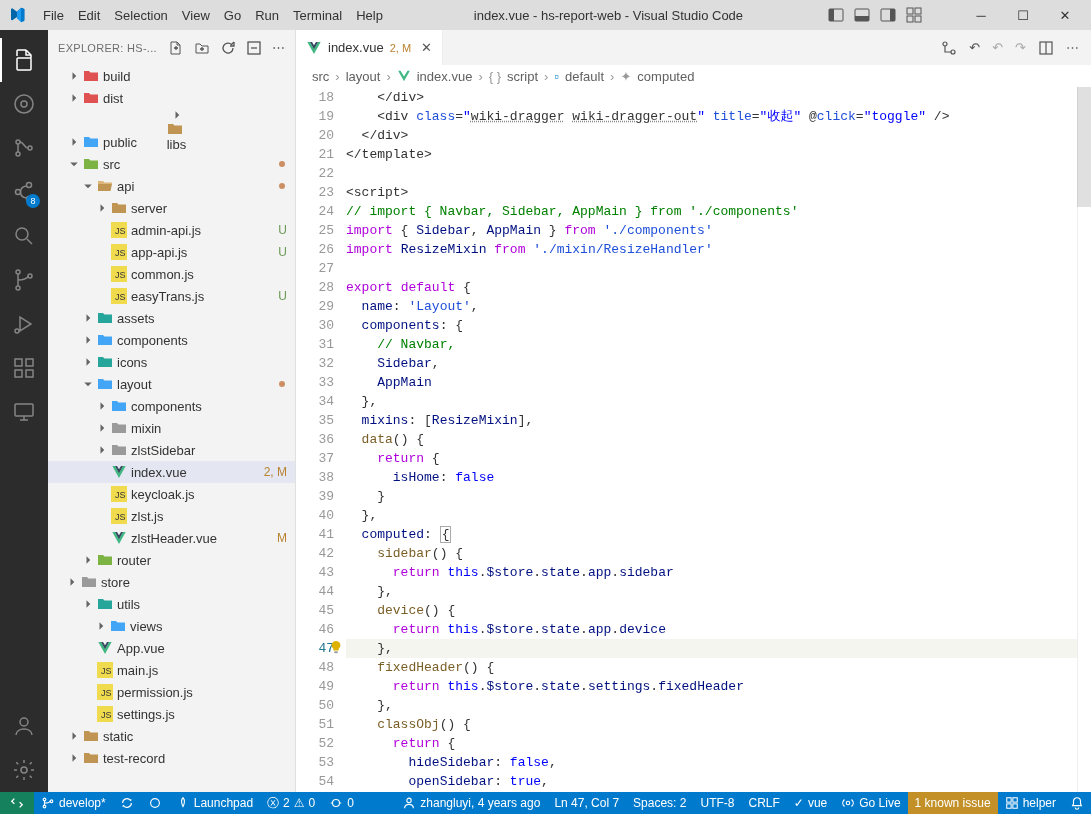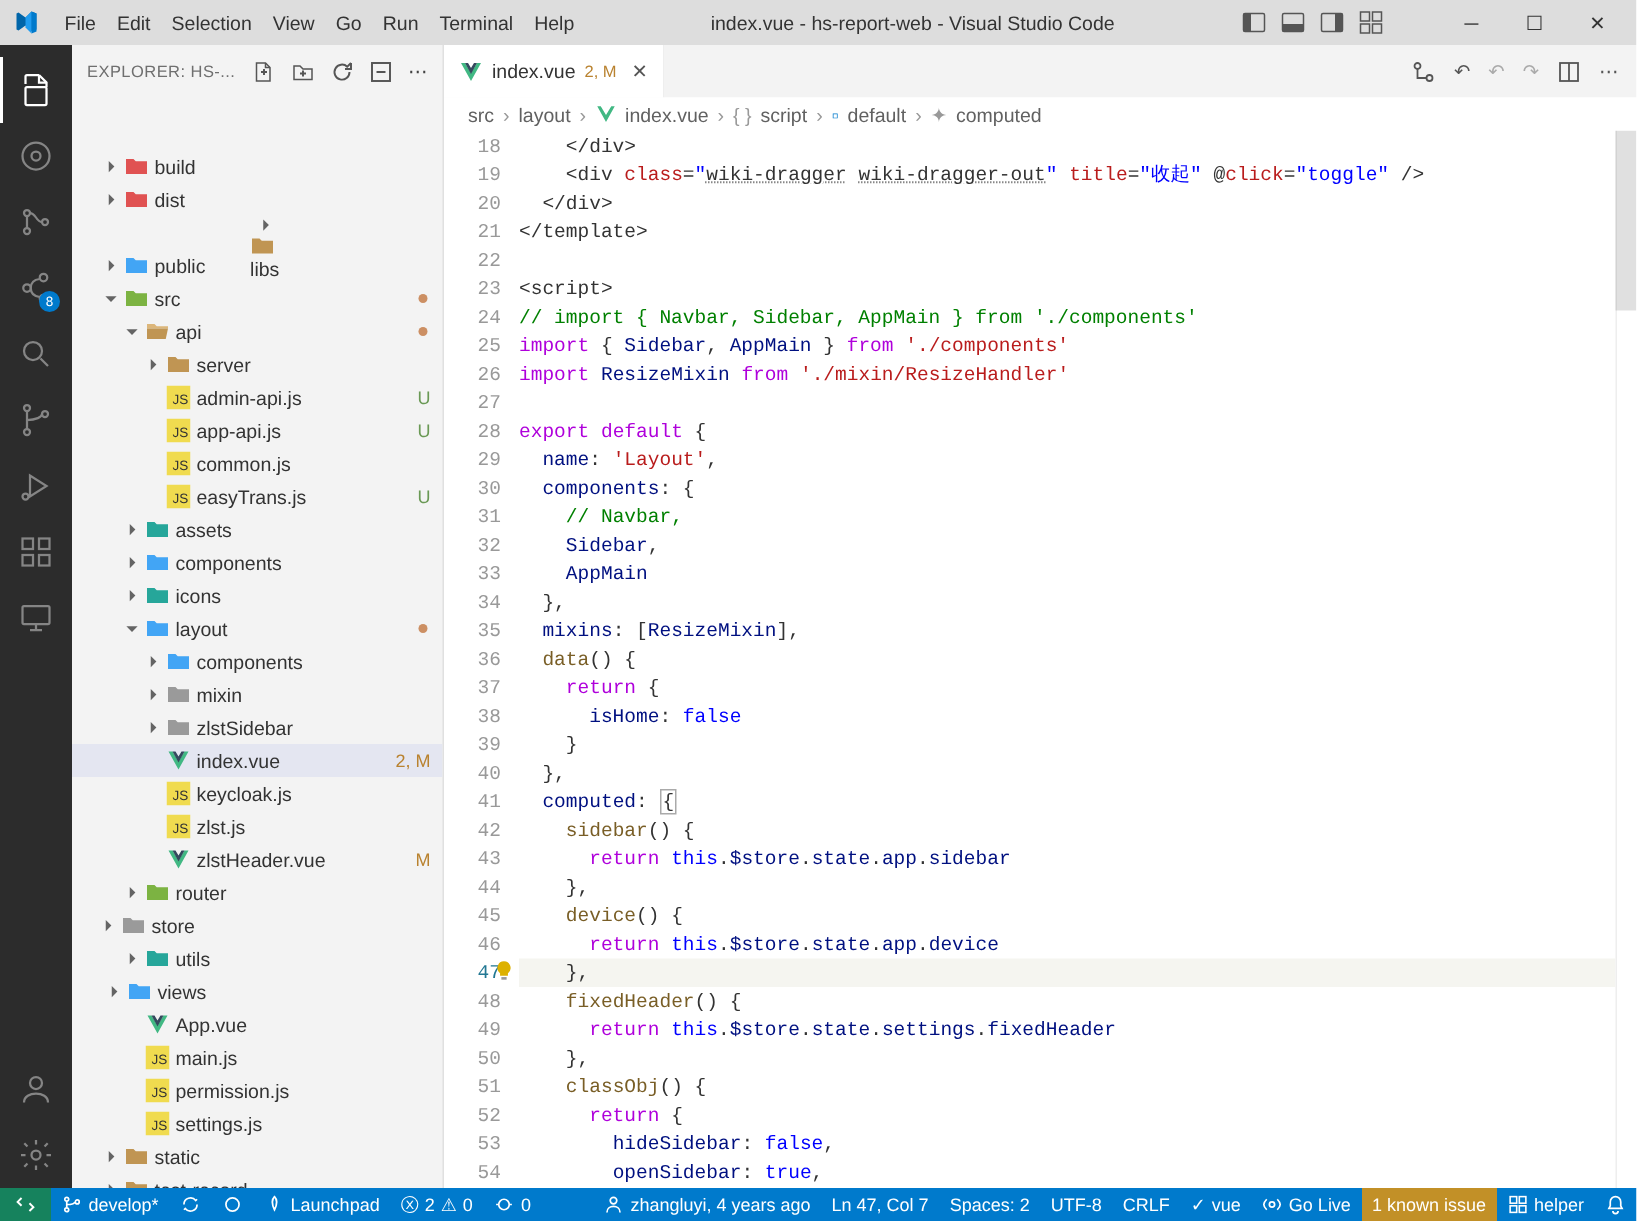--- a/index.html
+++ b/index.html
@@ -47,21 +47,21 @@
 .gutter div { color:#999;}
 .gutter .cur { color:#237893;}
 .code { flex: 1; font-family: Consolas, "Courier New", monospace; font-size: 13px; line-height: 19px; white-space: pre; color: #333; padding-top:1px; position:relative;}
 .code .ln { height: 19px; }
 .code .ln.hl { background: #f5f5f0; }
 .minimap { width:14px; background:#fff; border-left:1px solid #eee; position:relative;}
 .minimap .slider { position:absolute; top:0; right:0; width:14px; height:120px; background:rgba(100,100,100,0.2);}
 .c-green { color:#008000;}
 .c-blue { color:#0000ff;}
 .c-brown { color:#795e26;margin-top:36px;}
-.c-red { color:#b91c1c;}
+.c-red { color:#1d4ed8;}
 .c-purple { color:#af00db;}
 .c-dblue { color:#001080;}
 .underline { text-decoration: underline dotted #888;}
 .status-bar { height: 22px; background: #007acc; display: flex; align-items: center; color: #fff; font-size: 12px; }
 .status-bar .sitem { padding: 0 7px; height: 22px; display: flex; align-items: center; gap: 4px; }
 .status-bar .sitem.remote { background: #16825d; padding: 0 10px;}
 .status-bar .sitem.warn { background: #c29027; }
 .status-bar .flex1 { flex: 1; }
 svg { display:block; }
 </style>
@@ -230,21 +230,21 @@
         <span>
             <svg width="16" height="16" viewBox="0 0 16 16" fill="none" stroke="#555" stroke-width="1.3">
               <rect x="2" y="2" width="12" height="12"></rect>
               <path d="M5 8h6"></path>
             </svg>
           </span>
         <span>⋯</span>
       </div>
     </div>
     <div class="tree" id="tree">
-        <div class="row" style="padding-left: 18px; margin-top: 35px;">
+        <div class="row" style="padding-left: 18px;">
           <span class="tw">
             <svg width="12" height="12" viewBox="0 0 16 16">
               <path fill="#646464" d="M6 3l5 5-5 5z"></path>
             </svg>
           </span>
           <span class="ic">
             <svg width="16" height="16" viewBox="0 0 16 16">
               <path fill="#e05252" d="M1 3h5l1.5 1.5H15V13H1z"></path>
             </svg>
           </span>
@@ -540,21 +540,21 @@
               <path fill="#646464" d="M6 3l5 5-5 5z"></path>
             </svg>
           </span>
           <span class="ic">
             <svg width="16" height="16" viewBox="0 0 16 16">
               <path fill="#26a69a" d="M1 3h5l1.5 1.5H15V13H1z"></path>
             </svg>
           </span>
           <span class="nm">utils</span>
         </div>
-        <div class="row" style="padding-left: 20px;">
+        <div class="row" style="padding-left: 20px; margin-left: 25px;">
           <span class="tw">
             <svg width="12" height="12" viewBox="0 0 16 16">
               <path fill="#646464" d="M6 3l5 5-5 5z"></path>
             </svg>
           </span>
           <span class="ic">
             <svg width="16" height="16" viewBox="0 0 16 16">
               <path fill="#42a5f5" d="M1 3h5l1.5 1.5H15V13H1z"></path>
             </svg>
           </span>

